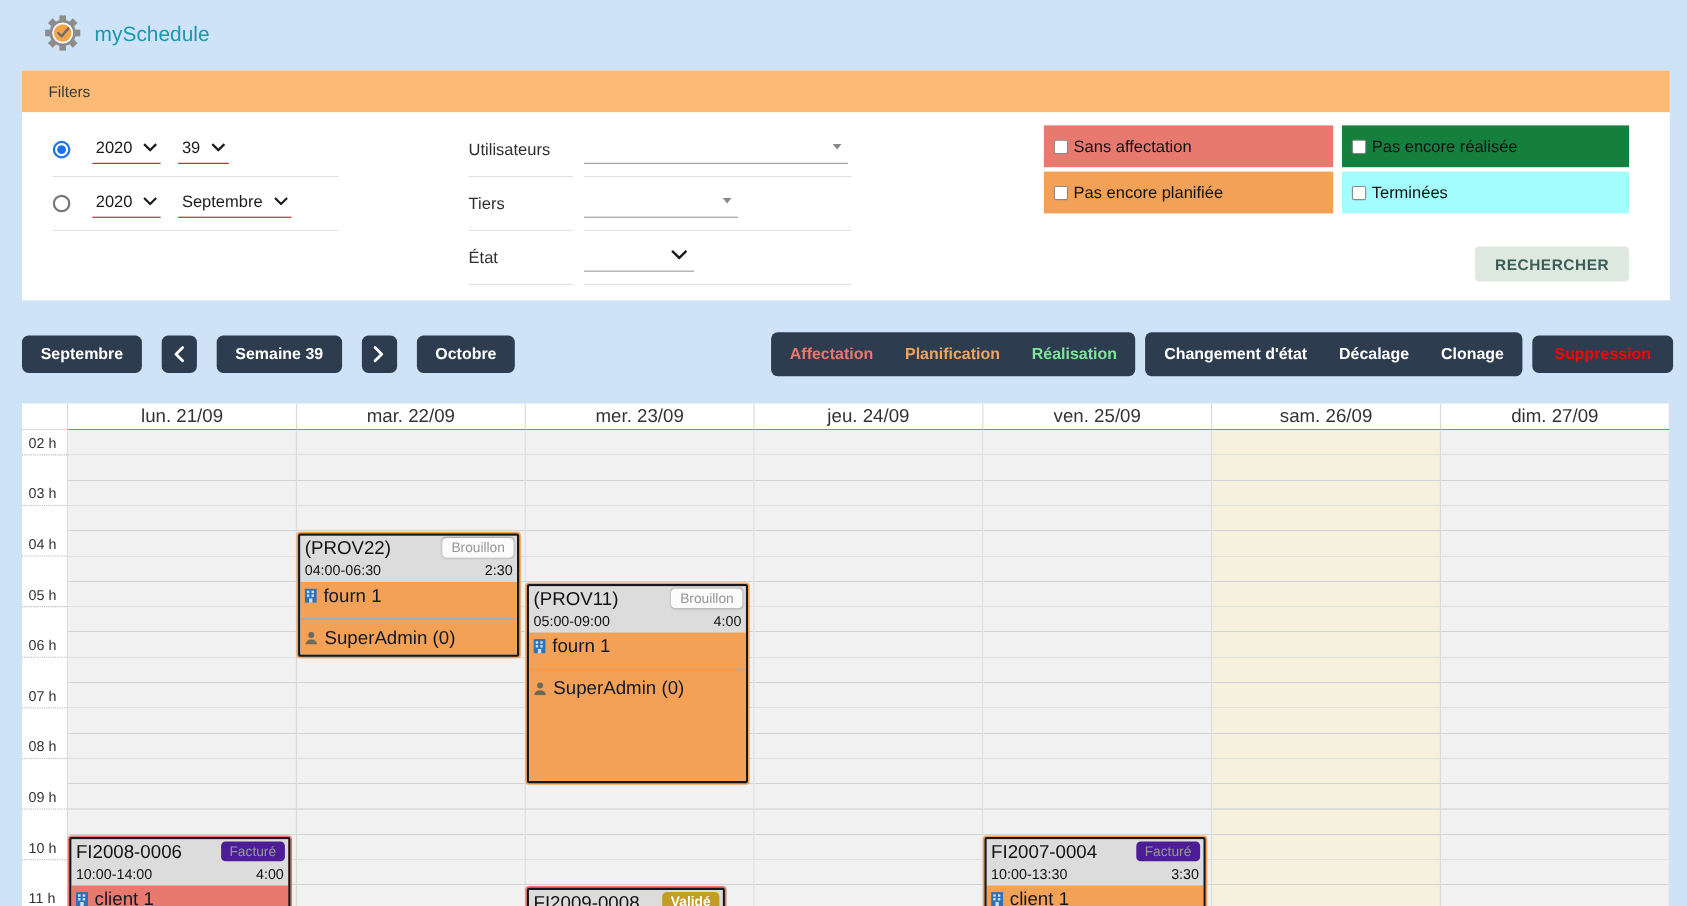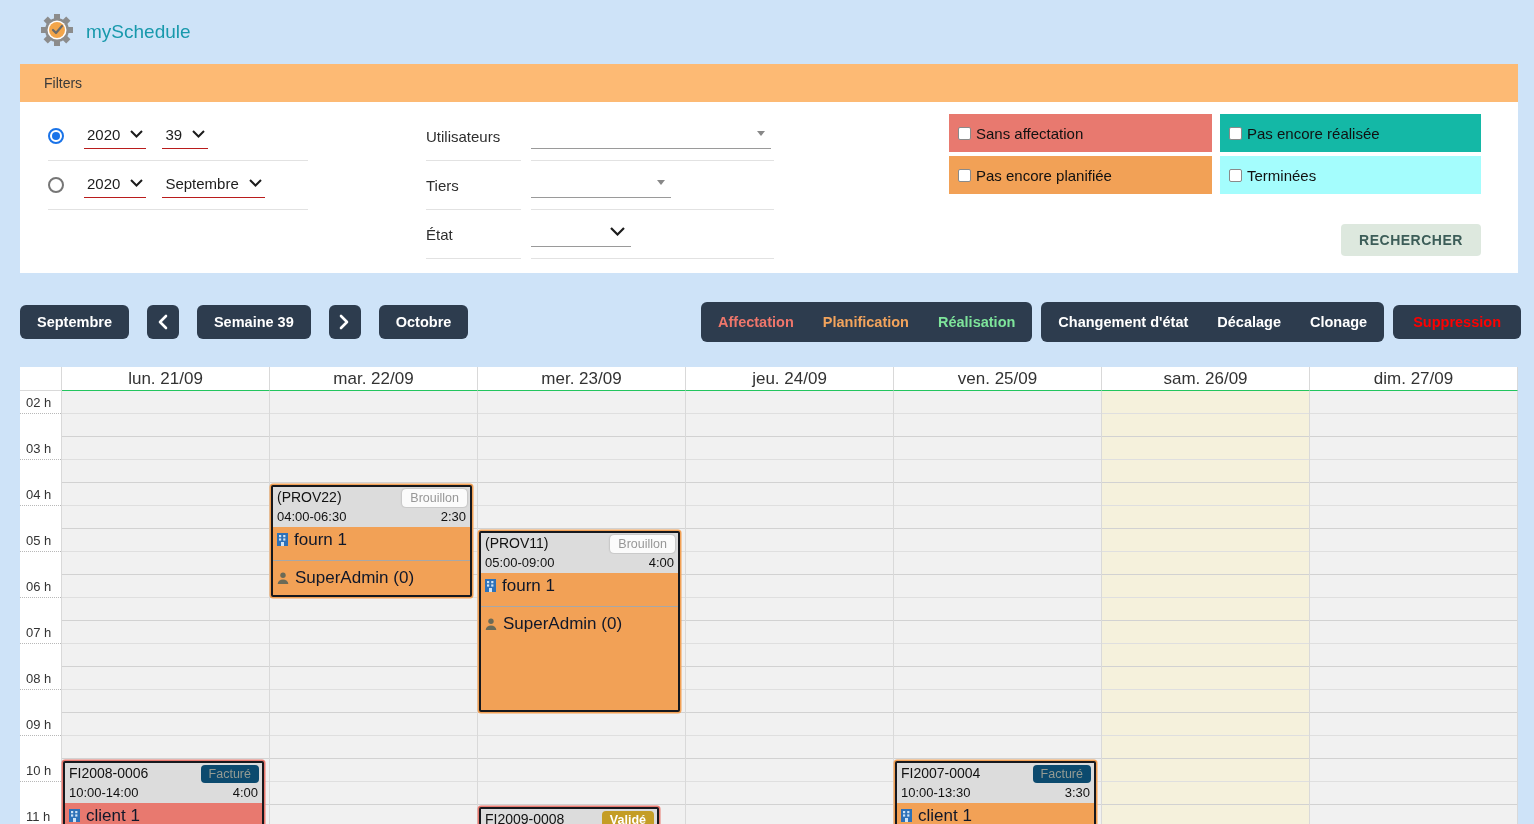--- a/index.html
+++ b/index.html
@@ -77,24 +77,24 @@
      background-image:repeating-linear-gradient(to bottom,
        transparent 0, transparent 22px, #dfdfdf 22px, #dfdfdf 23px,
        transparent 23px, transparent 45px, #d2d2d2 45px, #d2d2d2 46px); }
   .day-col.weekend { background-color:#f5f1dc; }
 
   .events-layer { position:absolute; left:0; top:0; right:0; bottom:0; pointer-events:none; }
   .event { position:absolute; border:2px solid #16181d; border-radius:2px; background:#dcdcdc;
            overflow:hidden; pointer-events:auto; cursor:pointer; display:flex; flex-direction:column; }
   .ev-head { background:#dcdcdc; display:flex; justify-content:space-between; align-items:flex-start;
              padding:2px 3px 1px 4px; }
-  .ev-title { font-size:14px; color:#111; }
+  .ev-title { font-size:17px; color:#111; }
   .ev-badge { font-size:12.5px; border-radius:4px; padding:0 8px; line-height:18px; }
   .ev-badge.draft { background:#fbfbfb; color:#979797; box-shadow:0 0 2px rgba(0,0,0,.3); }
-  .ev-badge.invoiced { background:#0c4a6e; color:#949b93; }
+  .ev-badge.invoiced { background:#4c1d95; color:#949b93; }
   .ev-badge.validated { background:#c49d26; color:#fff; font-weight:bold; }
   .ev-time { background:#dcdcdc; display:flex; justify-content:space-between;
              font-size:13px; color:#111; padding:1px 4px 3px 4px; }
   .ev-body { flex:1; padding:2px 4px; }
   .ev-tier, .ev-user { font-size:17px; color:#0f172a; display:flex; align-items:center; gap:6px;
                        height:21px; }
   .ev-sep { border-top:1px solid #a8a8a8; margin:10px -4px 6px -4px; }
 </style>
 </head>
 <body>
@@ -186,21 +186,21 @@
         </span>
       </div>
     </div>
 
     <div class="fcol3">
       <div class="status-grid">
         <div class="status-box" style="background: rgb(232, 121, 111);">
           <span class="cb"></span>
           <span>Sans affectation</span>
         </div>
-        <div class="status-box" style="background: #14b8a6;">
+        <div class="status-box" style="background: #15803d;">
           <span class="cb"></span>
           <span>Pas encore réalisée</span>
         </div>
         <div class="status-box" style="background: rgb(242, 161, 86);">
           <span class="cb"></span>
           <span>Pas encore planifiée</span>
         </div>
         <div class="status-box" style="background: rgb(164, 253, 253);">
           <span class="cb"></span>
           <span>Terminées</span>

